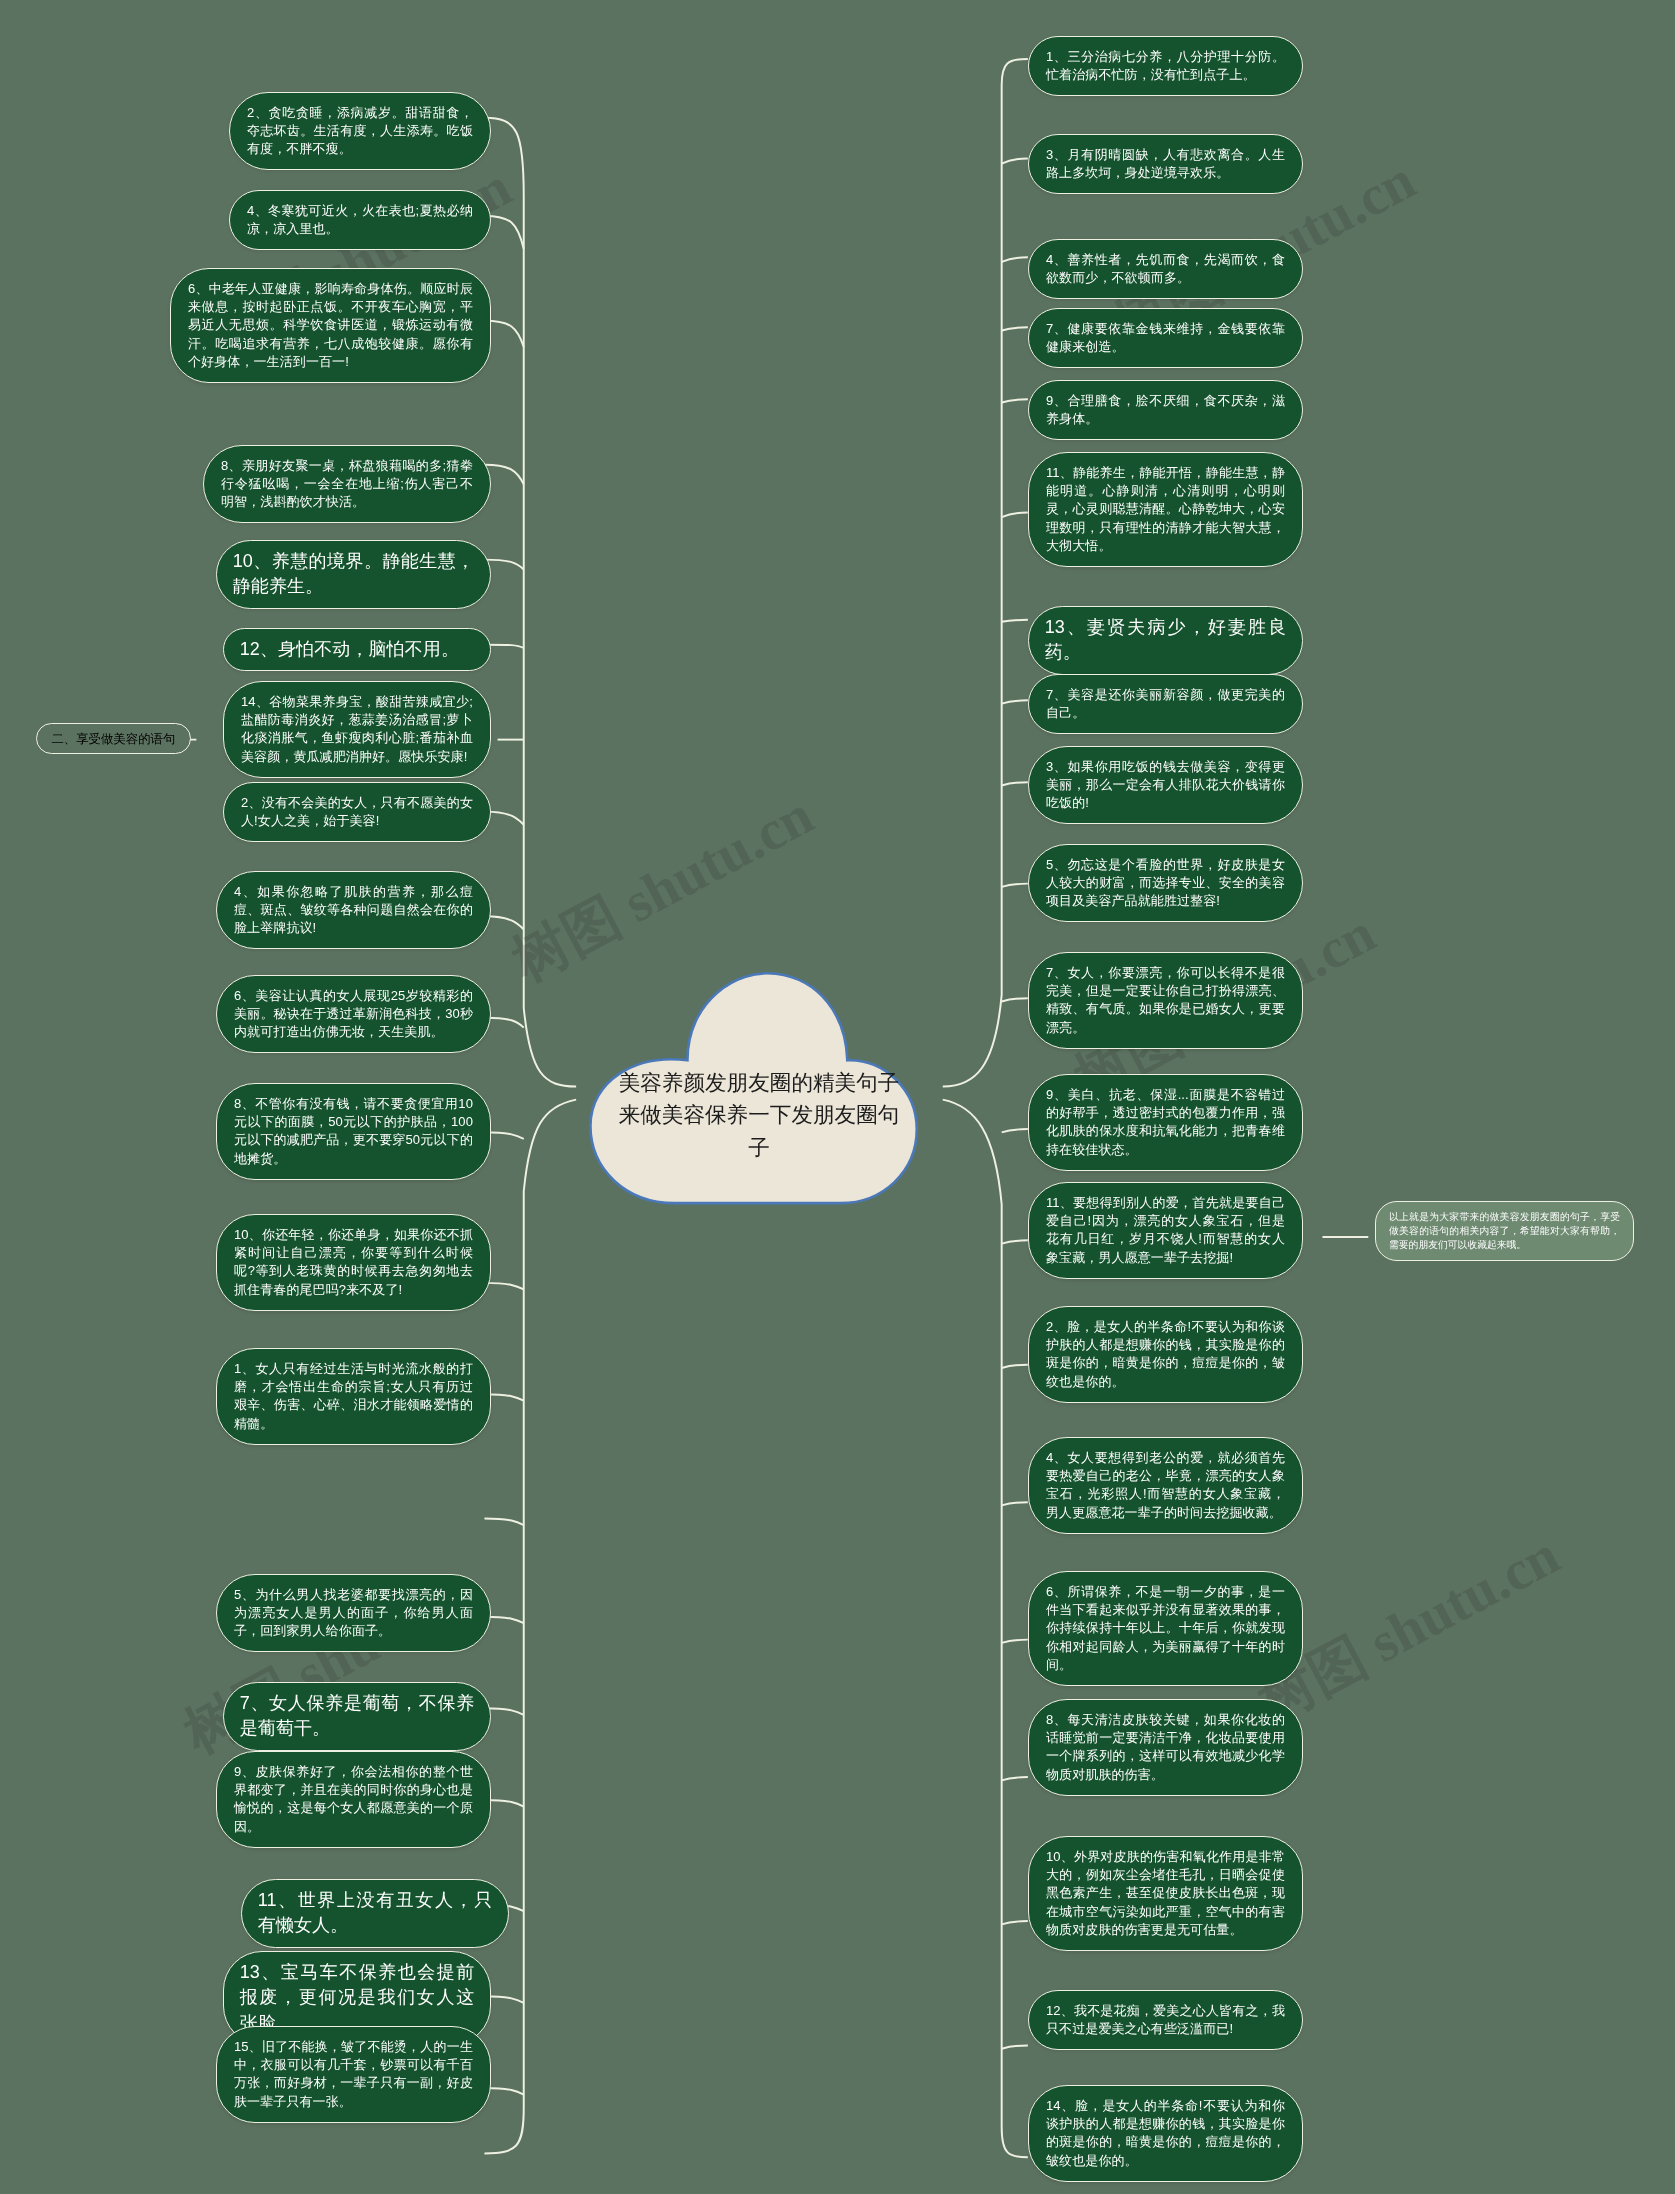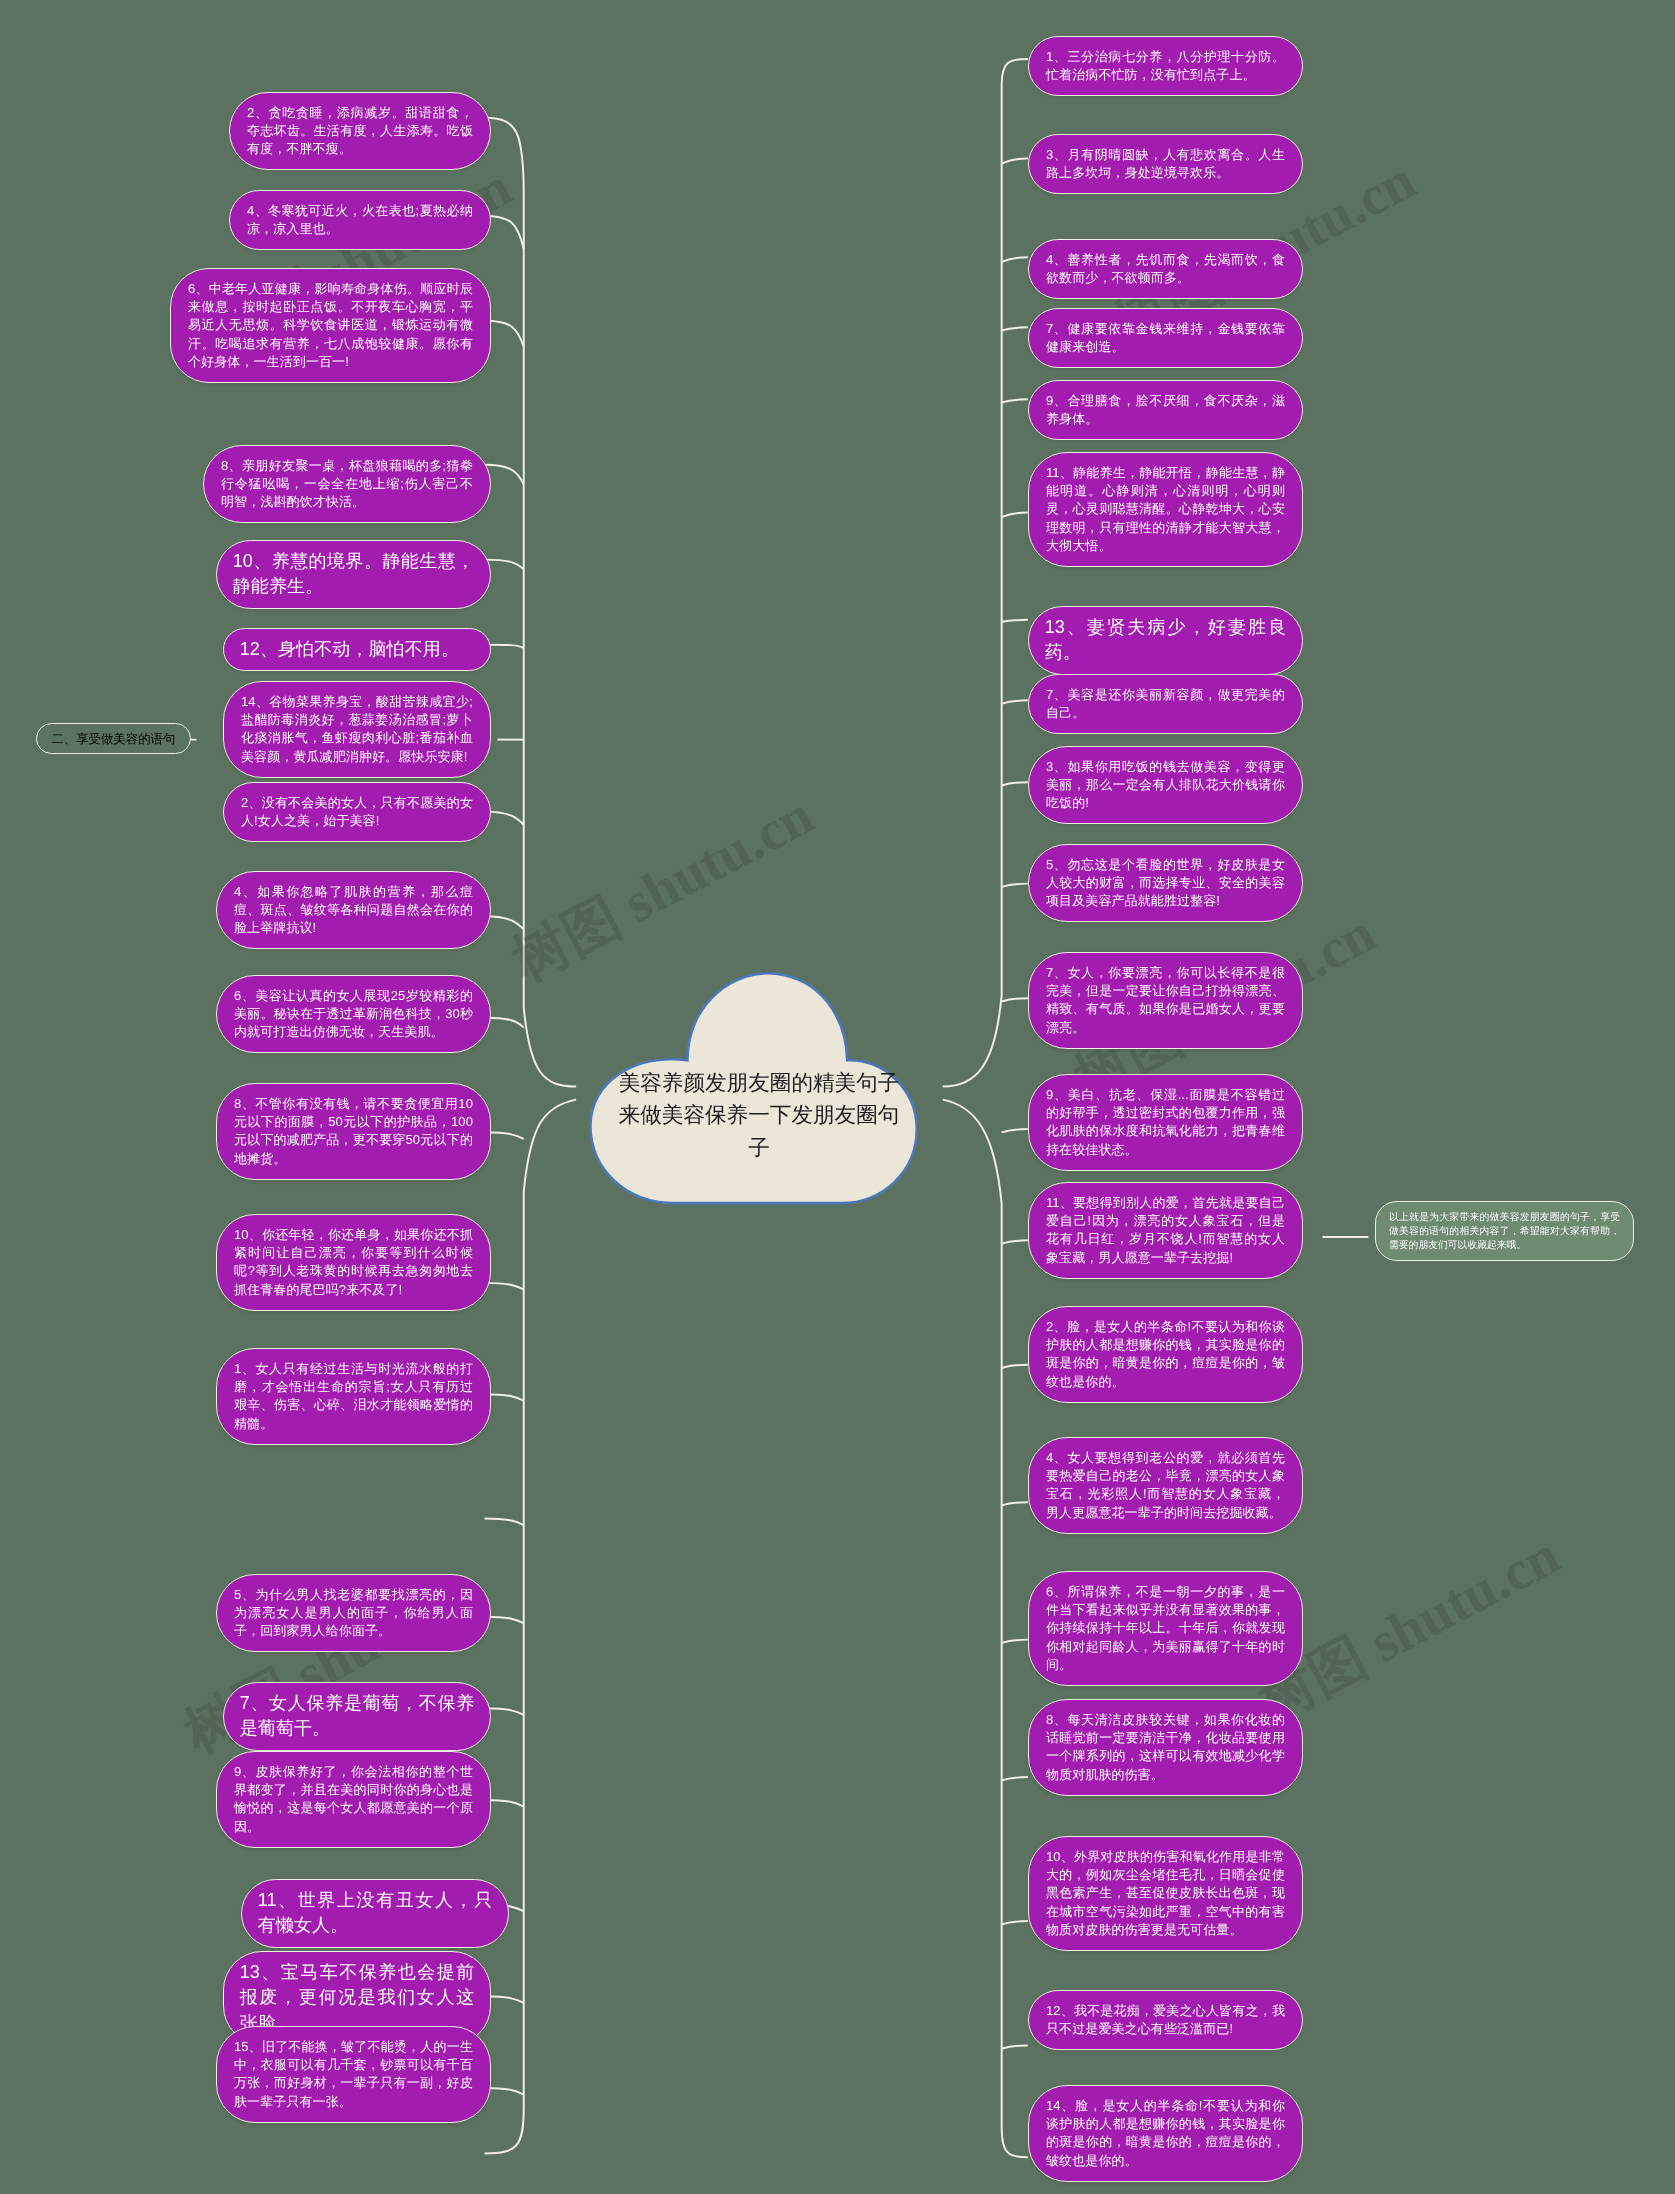--- a/index.html
+++ b/index.html
@@ -21,21 +21,21 @@
   svg#links {
     position: absolute;
     left: 0; top: 0;
     width: 1676px;
     height: 2194px;
     pointer-events: none;
   }
   .node {
     position: absolute;
     box-sizing: border-box;
-    background: #a21caf;
+    background: #14532d;
     border: 1.3px solid #eef0e2;
     border-radius: 39px;
     color: #ffffff;
     font-size: 13px;
     line-height: 1.42;
     padding: 10.5px 17px;
     text-align: justify;
     text-justify: inter-ideograph;
     letter-spacing: 0.1px;
     box-shadow: 0 1.3px 3.3px rgba(0,0,0,0.10);

